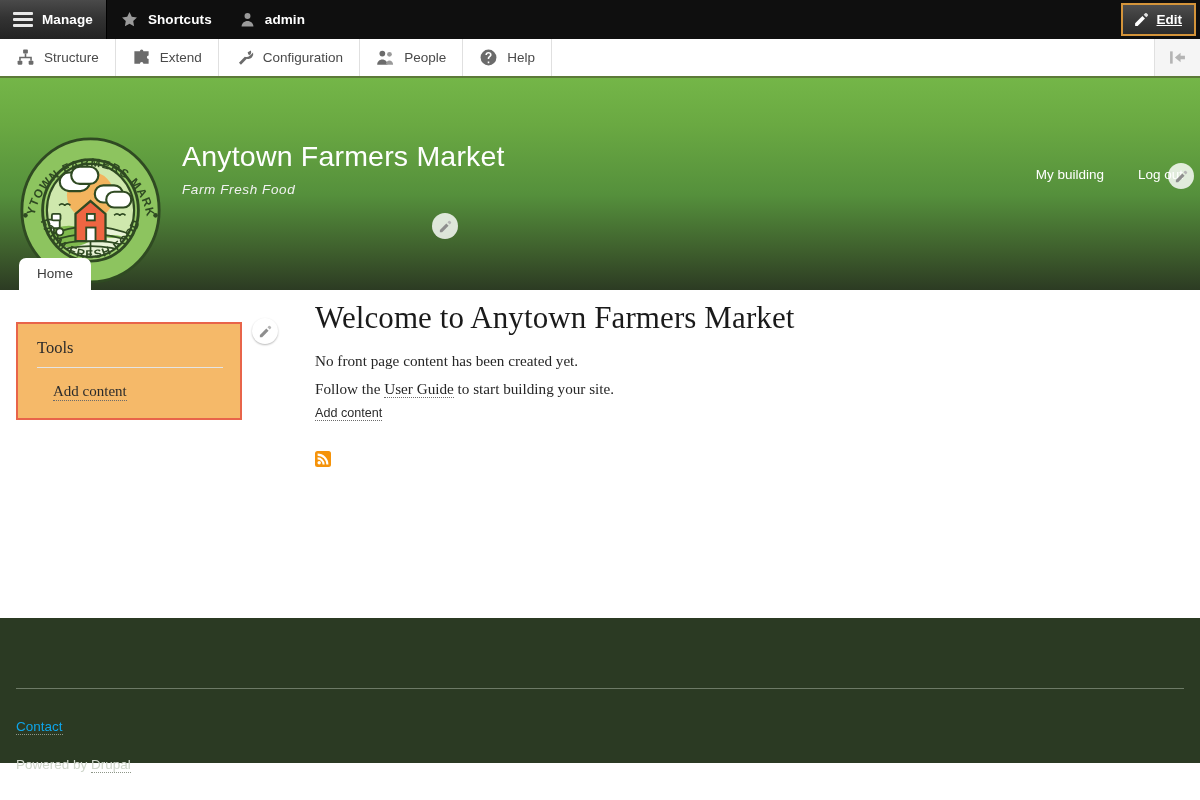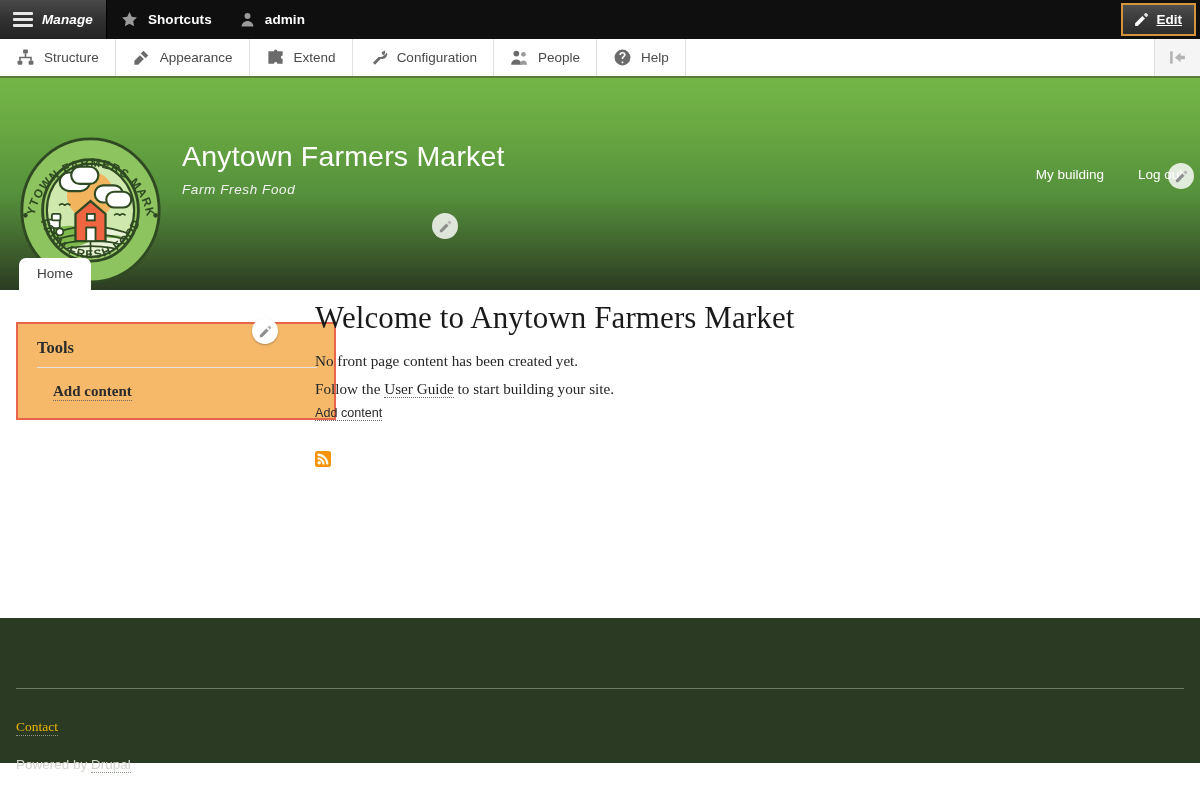--- a/index.html
+++ b/index.html
@@ -17,21 +17,20 @@
   }
   .tb-tab {
     display: flex; align-items: center; gap: 9px;
     padding: 0 14px 0 13px;
     color: #fff; font-size: 13.5px; font-weight: bold;
     letter-spacing: .1px;
   }
   .tb-tab.manage {
     background: linear-gradient(to bottom,#4a4a4a 0%,#333 45%,#232323 100%);
     box-shadow: inset -1px 0 0 #000;
-    font-style: italic;
   }
   .tb-tab .tb-label { line-height: 1; }
 
   .icon-hamburger { width: 20px; height: 15px; display:flex; flex-direction:column; justify-content:space-between; }
   .icon-hamburger i { display:block; height:3px; background:#e8e8e8; border-radius:1px; }
 
   .icon-star { width: 19px; height: 19px; color:#9a9a9a; }
   .icon-person { width: 17px; height: 19px; color:#9a9a9a; }
 
   .tb-edit-wrap { margin-left: auto; display:flex; align-items:center; padding-right:4px; }
@@ -91,21 +90,21 @@
   .tab-home {
     position:absolute; left:19px; bottom:0;
     padding: 8px 18px 9px; background:#fff;
     border-radius: 7px 7px 0 0;
     font-size:13.5px; color:#3b3b3b; cursor:pointer;
   }
 
   
   .page { position:relative; width:1200px; height:328px; background:#fff; }
 
-  .sidebar { position:absolute; left:16px; top:32px; width:320px;font-weight:bold; }
+  .sidebar { position:absolute; left:16px; top:32px; width:226px; }
   .block-tools {
     background:#f5b969; border:2px solid #e8644a;
     padding: 14px 17px 18px;
     position: relative;
   }
   .block-title {
     font-family:"Liberation Serif", serif; font-size:16.5px; color:#2b2b2b;
     padding-bottom: 9px; border-bottom: 1px solid #e4e4e4;
     margin: 0 0 0 2px;
   }
@@ -142,22 +141,22 @@
   .footer {
     position:relative; width:1200px; height:145px;
     background:#2b3a23; padding: 0 16px;
   }
   .footer-rule {
     position:absolute; left:16px; right:16px; top:70px;
     height:1px; background:#6d7a66;
   }
   .footer-link {
     position:absolute; left:16px; top:101px;
-    font-size:13.5px; color:#eab308; text-decoration:none;
-    border-bottom:1px dotted #8d9688; cursor:pointer;font-family:Liberation Serif, serif;
+    font-size:13.5px; color:#0ea5e9; text-decoration:none;
+    border-bottom:1px dotted #8d9688; cursor:pointer;
   }
   .footer-powered {
     position:absolute; left:16px; top:139px;
     font-size:13.5px; color:#cfd6cb;
   }
   .footer-powered a {
     color:#cfd6cb; text-decoration:none;
     border-bottom:1px dotted #8d9688; cursor:pointer;
   }
 
@@ -218,27 +217,20 @@
   <div class="tm-item">
     <svg class="tm-ico" viewBox="0 0 24 24">
       <rect x="9" y="2" width="6" height="5" rx="1" fill="#6b6b6b"></rect>
       <rect x="2" y="16" width="6" height="5" rx="1" fill="#6b6b6b"></rect>
       <rect x="16" y="16" width="6" height="5" rx="1" fill="#6b6b6b"></rect>
       <path stroke="#6b6b6b" stroke-width="2" fill="none" d="M12 7v5M5 16v-4h14v4"></path>
     </svg>
     <span>Structure</span>
   </div>
 
-  <div class="tm-item">
-    <svg class="tm-ico" viewBox="0 0 24 24">
-      <path fill="#6b6b6b" d="M14.5 3.5l6 6-3.4 3.4-6-6z"></path>
-      <path fill="#6b6b6b" d="M10 9l-7 7.2V21h4.7L15 13.8z"></path>
-    </svg>
-    <span>Appearance</span>
-  </div>
 
   <div class="tm-item">
     <svg class="tm-ico" viewBox="0 0 24 24">
       <path fill="#6b6b6b" d="M3 4h7a2.2 2.2 0 114.4 0H21v5.6a2.2 2.2 0 100 4.4V20h-6.6a2.2 2.2 0 10-4.4 0H3z"></path>
     </svg>
     <span>Extend</span>
   </div>
 
   <div class="tm-item">
     <svg class="tm-ico" viewBox="0 0 24 24">

